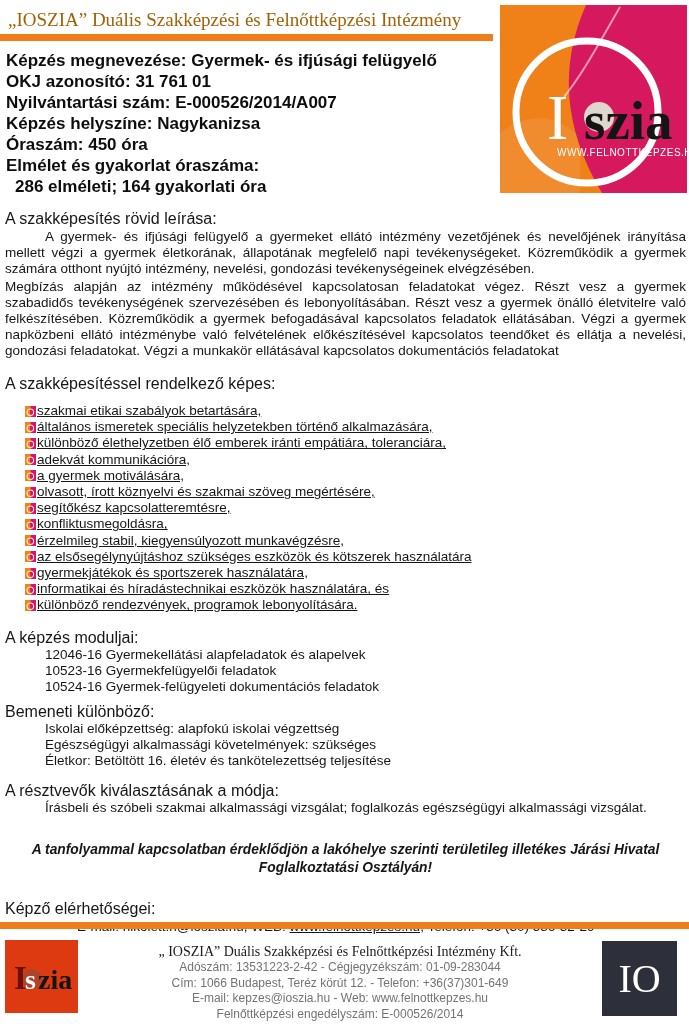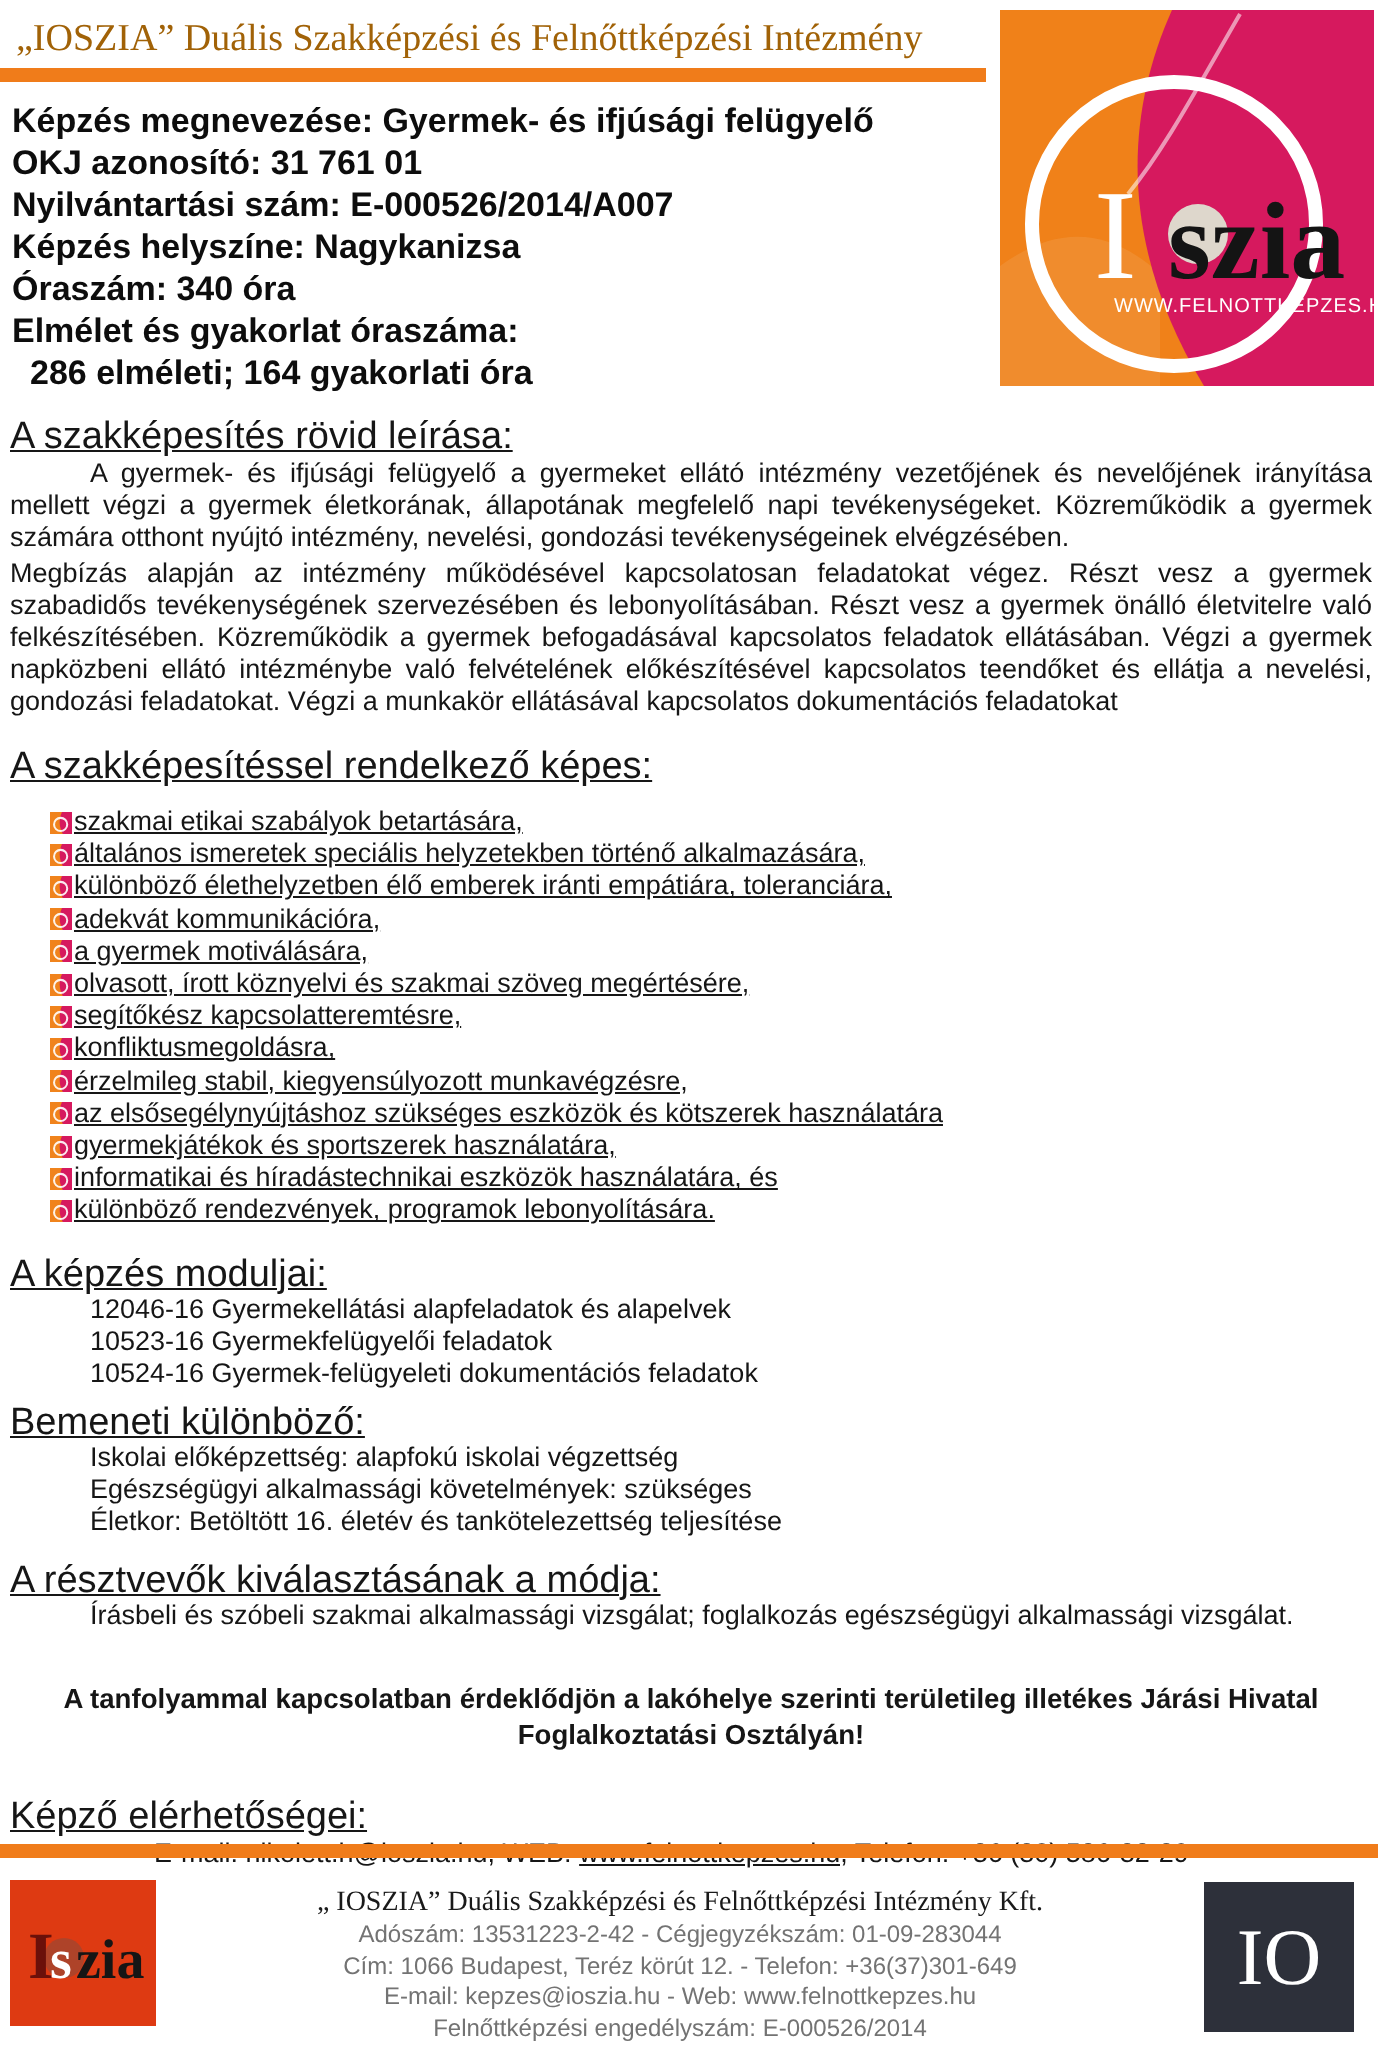--- a/index.html
+++ b/index.html
@@ -15,36 +15,36 @@
     padding:9px 0 3px 8px;
   }
   .rule-top{height:7px;width:493px;background:#f07c1a;}
   .course-block{
     margin:9px 0 0 6px;width:488px;
     font-weight:bold;font-size:17px;line-height:21px;color:#0d0d0d;
   }
   .course-block div:nth-child(7){padding-left:9px;}
   .main-logo{position:absolute;top:5px;left:500px;width:187px;height:188px;}
   .content{padding:0 3px 0 5px;font-size:13.5px;}
-  .sec-head{text-decoration:underline;font-size:19px;line-height:16px;}
+  .sec-head{font-size:16px;line-height:16px;}
   #desc-head{margin-top:14px;}
   .para{margin:2px 0 0 0;text-align:justify;line-height:16px;}
   .para.indent{text-indent:40px;}
   #comp-head{margin-top:17px;}
   .bullet-list{list-style:none;margin:11px 0 0 0;padding:0;}
   .bullet-item{display:flex;align-items:flex-start;line-height:16.2px;padding-left:20px;}
   .bullet-icon{flex:0 0 11px;width:11px;height:11px;margin-top:2.5px;}
   .bullet-icon svg{display:block;}
   .bullet-text{margin-left:1px;text-decoration:underline;}
   #mod-head{margin-top:16px;}
   .indent-list{padding-left:40px;line-height:16px;margin-top:1px;}
   #entry-head{margin-top:9px;}
   #sel-head{margin-top:14px;}
   .single-line{padding-left:40px;line-height:16px;margin-top:1px;}
-  .notice{margin:25px 10px 0 10px;text-align:center;font-weight:bold;
+  .notice{margin:25px 10px 0 10px;text-align:center;font-weight:bold;font-style:italic;
     font-size:13.8px;line-height:18px;}
   #contact-head{margin-top:24px;}
   .contact-line{padding-left:72px;margin-top:2px;line-height:16px;}
   .weblink{text-decoration:underline;}
   .footer{position:absolute;left:0;top:922px;width:689px;}
   .rule-bottom{height:7px;width:689px;background:#f07c1a;}
   .footer-row{display:flex;align-items:flex-start;margin-top:11px;}
   .footer-logo-left{flex:0 0 73px;margin-left:5px;width:73px;height:73px;}
   .footer-center{flex:1;text-align:center;padding-top:3px;}
   .footer-company{font-family:"Liberation Serif", serif;font-size:14px;line-height:17px;color:#1a1a1a;}
@@ -58,21 +58,21 @@
 <div class="page">
 
   <div class="header-title">„IOSZIA” Duális Szakképzési és Felnőttképzési Intézmény</div>
   <div class="rule-top"></div>
 
   <div class="course-block">
       <div>Képzés megnevezése: Gyermek- és ifjúsági felügyelő</div>
       <div>OKJ azonosító: 31 761 01</div>
       <div>Nyilvántartási szám: E-000526/2014/A007</div>
       <div>Képzés helyszíne: Nagykanizsa</div>
-      <div>Óraszám: 340 óra</div>
+      <div>Óraszám: 450 óra</div>
       <div>Elmélet és gyakorlat óraszáma:</div>
       <div>286 elméleti; 164 gyakorlati óra</div>
     </div>
 
   <div class="main-logo">
     <svg width="187" height="188" viewBox="0 0 187 188">
       <rect width="187" height="188" fill="#f08119"></rect>
       <path d="M0,128 C30,106 56,110 80,132 L80,188 L0,188 Z" fill="#f0953a" opacity="0.6"></path>
       <path d="M86,0 C60,58 62,122 102,188 L187,188 L187,0 Z" fill="#d6195e"></path>
       <path d="M120,2 C98,40 82,70 64,92" stroke="#ffffff" stroke-width="2" fill="none" opacity="0.55"></path>

